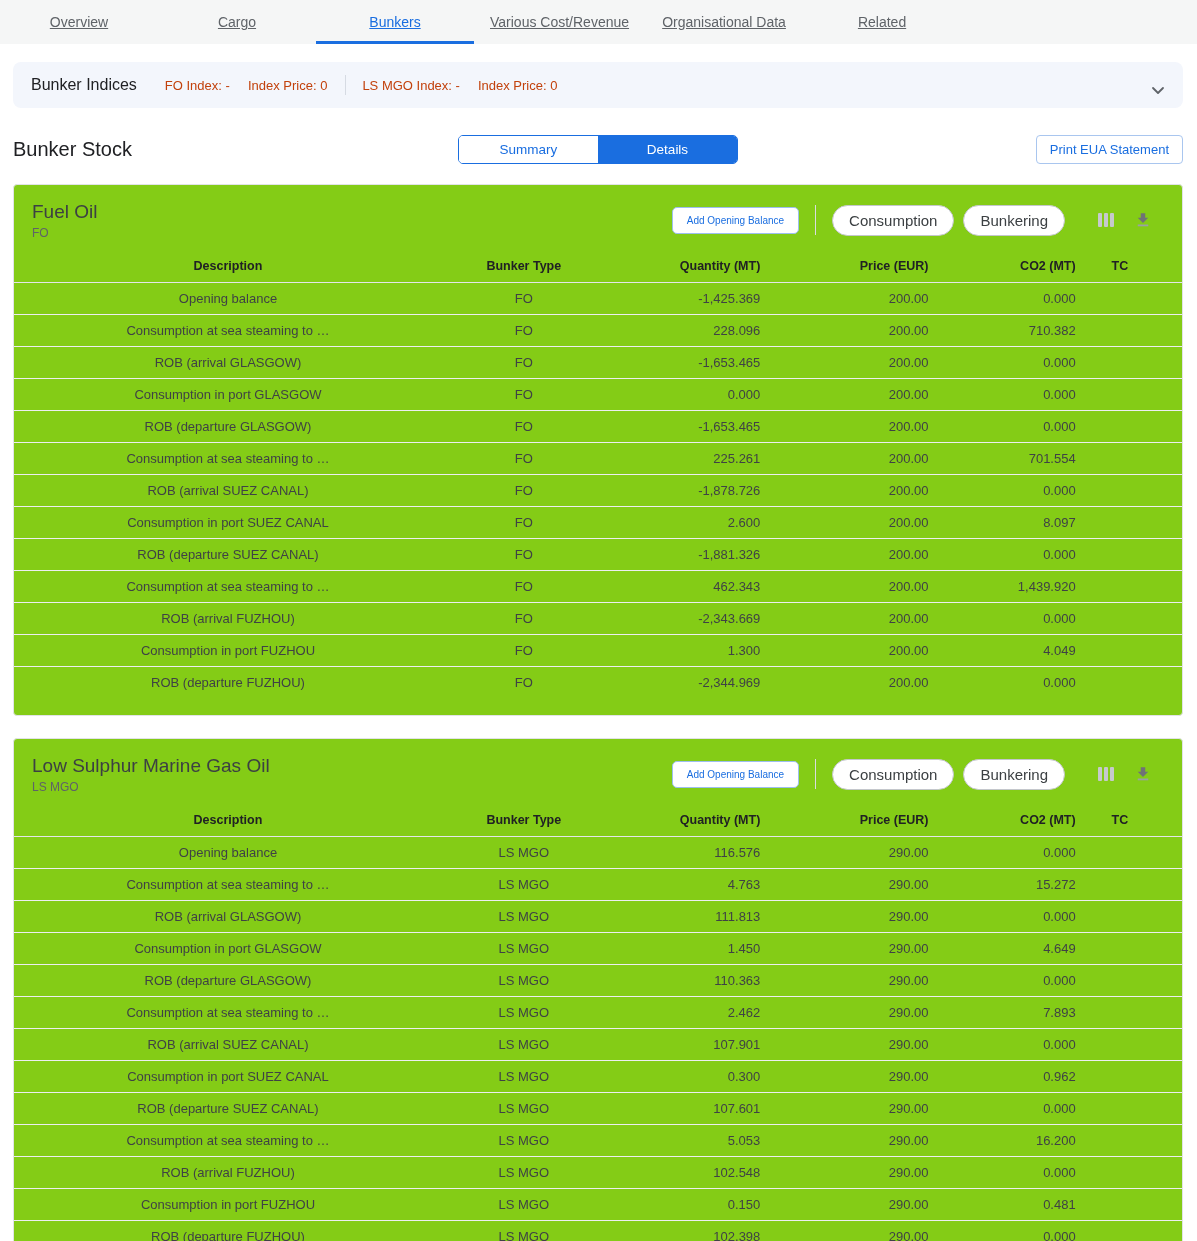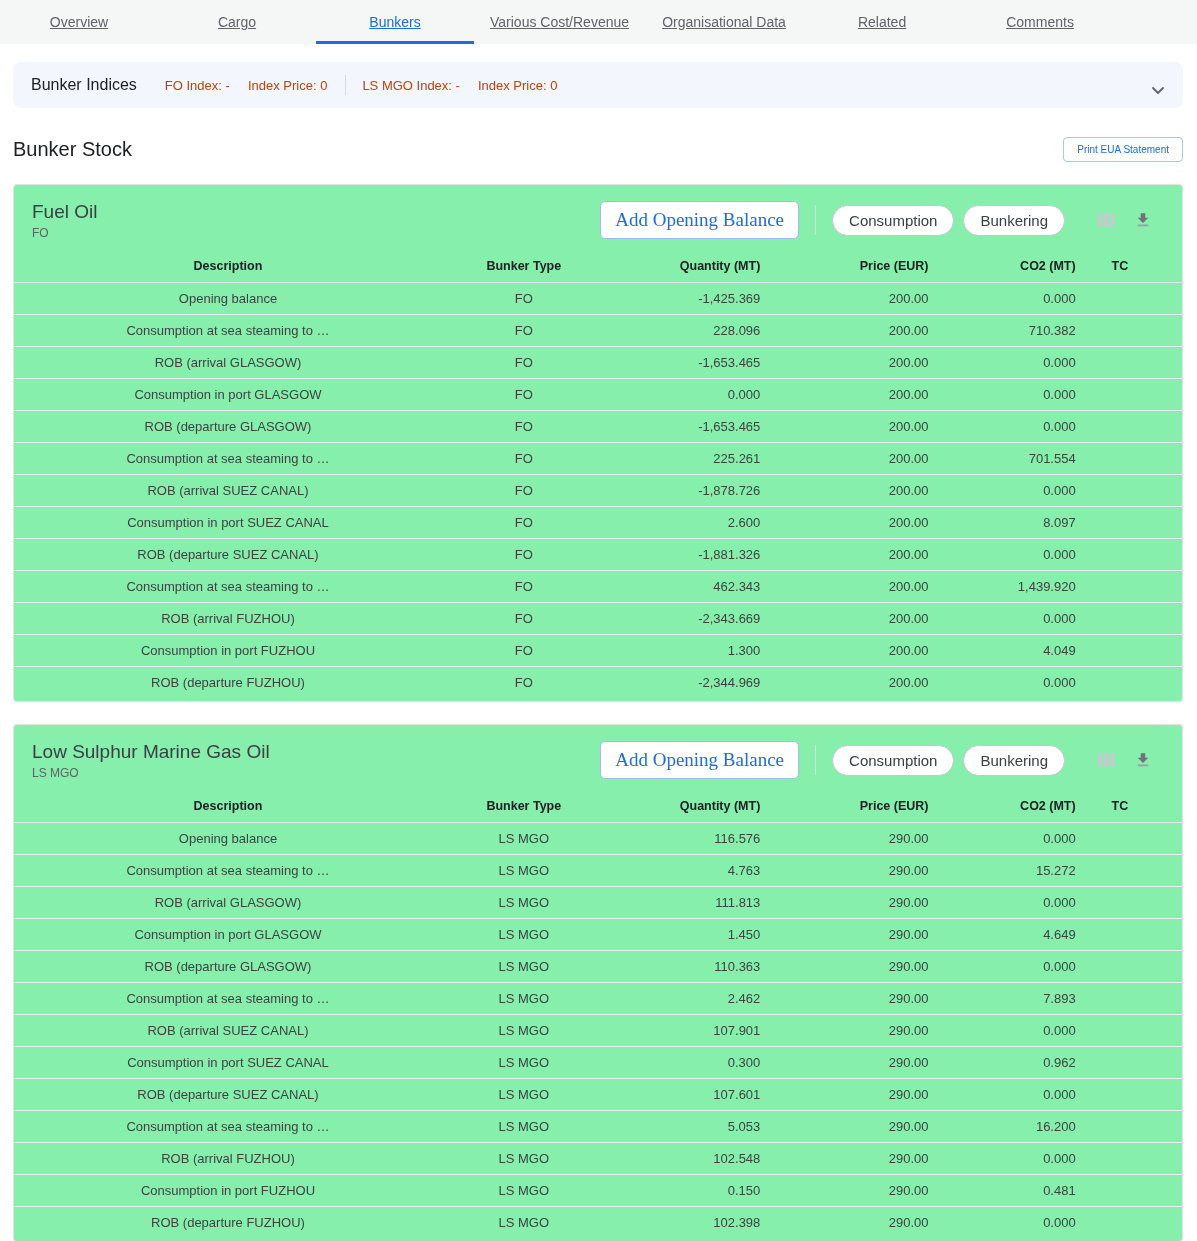--- a/index.html
+++ b/index.html
@@ -25,30 +25,30 @@
 
   
   .section-row { margin:26px 14px 20px 13px; display:flex; align-items:center; position:relative; height:30px; }
   .section-title { font-size:20px; color:#202124; }
   .view-toggle { position:absolute; left:50%; transform:translateX(-50%); display:flex;
                  border:1px solid var(--accent); border-radius:5px; overflow:hidden; height:29px; }
   .view-toggle .seg { width:139px; display:flex; align-items:center; justify-content:center;
                       font-size:13.5px; cursor:pointer; background:#fff; color:var(--accent); }
   .view-toggle .seg.active { background:var(--accent); color:#fff; }
   .print-btn { margin-left:auto; background:#fff; border:1px solid #a9c6ef; color:var(--accent);
-               font-size:10px; border-radius:4px; padding:6px 13px; cursor:pointer; font-family:inherit; }
+               font-size:13px; border-radius:4px; padding:6px 13px; cursor:pointer; font-family:inherit; }
 
   
-  .card { margin:0 14px 22px 13px; border:1px solid #e1e3e6; border-radius:4px; background:#86efac; padding-bottom:3px; }
+  .card { margin:0 14px 22px 13px; border:1px solid #e1e3e6; border-radius:4px; background:#84cc16; padding-bottom:17px; }
   .card-header { display:flex; align-items:center; padding:15px 18px 9px 18px; }
   .card-title { font-size:19px; color:#3c4043; line-height:23px; }
   .card-subtitle { font-size:12px; color:#5f6368; margin-top:3px; }
   .card-actions { margin-left:auto; display:flex; align-items:center; }
-  .btn-outline { background:#fff; border:1px solid #9dbfee; color:var(--accent); font-size:19px;
-                 border-radius:5px; padding:7px 14px; cursor:pointer; font-family:Liberation Serif, serif; }
+  .btn-outline { background:#fff; border:1px solid #9dbfee; color:var(--accent); font-size:10px;
+                 border-radius:5px; padding:7px 14px; cursor:pointer; font-family:Liberation Sans, sans-serif; }
   .vdiv { width:1px; height:30px; background:#dadce0; margin:0 16px; }
   .pill { background:#fff; border:1px solid #c4c7cc; color:#3c4043; font-size:15px; border-radius:16px;
           padding:6px 16px; cursor:pointer; margin-right:9px; font-family:inherit; }
   .cols-icon { display:inline-flex; gap:2px; margin:0 20px 0 24px; cursor:pointer; }
   .cols-icon i { display:block; width:4px; height:14px; background:#c6c9cd; border-radius:1px; }
   .dl-icon { display:inline-flex; cursor:pointer; margin-right:12px; }
 
   
   table.grid { width:100%; border-collapse:collapse; table-layout:fixed; }
   .grid th { font-size:12.5px; font-weight:bold; color:#202124; padding:10px 0 9px;
@@ -83,42 +83,43 @@
     </div>
 
     <div class="tab">
       <span>Organisational Data</span>
     </div>
 
     <div class="tab">
       <span>Related</span>
     </div>
 
-    <div class="tab">
-      <span>Comments</span>
-    </div>
   </nav>
 
 <div class="indices-bar">
   <span class="indices-title">Bunker Indices</span>
   <span class="indices-item">FO Index: -</span>
   <span class="indices-item">Index Price: 0</span>
   <span class="indices-vdiv"></span>
   <span class="indices-item">LS MGO Index: -</span>
   <span class="indices-item">Index Price: 0</span>
   <span class="indices-spacer"></span>
   <span class="chev">
     <svg width="14" height="9" viewBox="0 0 14 9">
         <polyline points="2,2 7,7 12,2" fill="none" stroke="#5f6368" stroke-width="1.8" stroke-linecap="round" stroke-linejoin="round"></polyline>
       </svg>
   </span>
 </div>
 
 <div class="section-row">
   <h1 class="section-title" style="font-weight:normal;">Bunker Stock</h1>
+  <div class="view-toggle">
+    <div class="seg">Summary</div>
+    <div class="seg active">Details</div>
+  </div>
   <button class="print-btn">Print EUA Statement</button>
 </div>
 
 <section class="card">
   <div class="card-header">
     <div>
       <div class="card-title">Fuel Oil</div>
       <div class="card-subtitle">FO</div>
     </div>
     <div class="card-actions">

